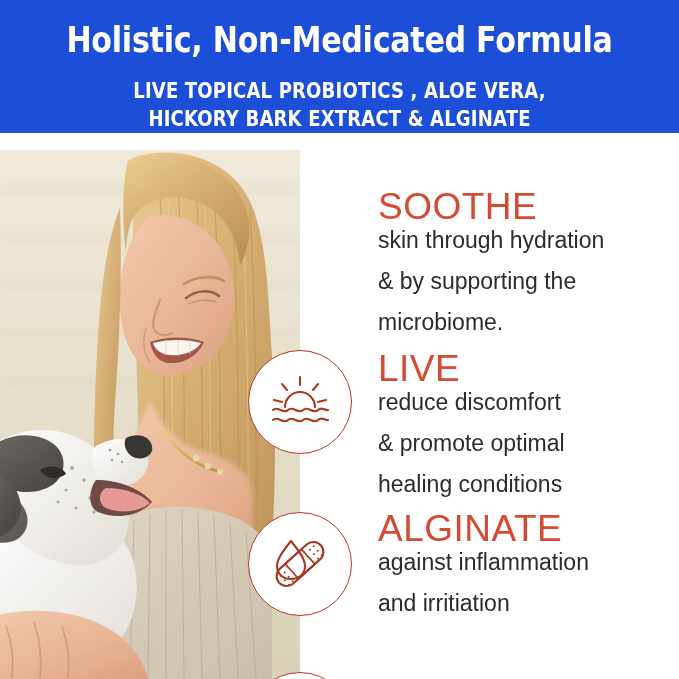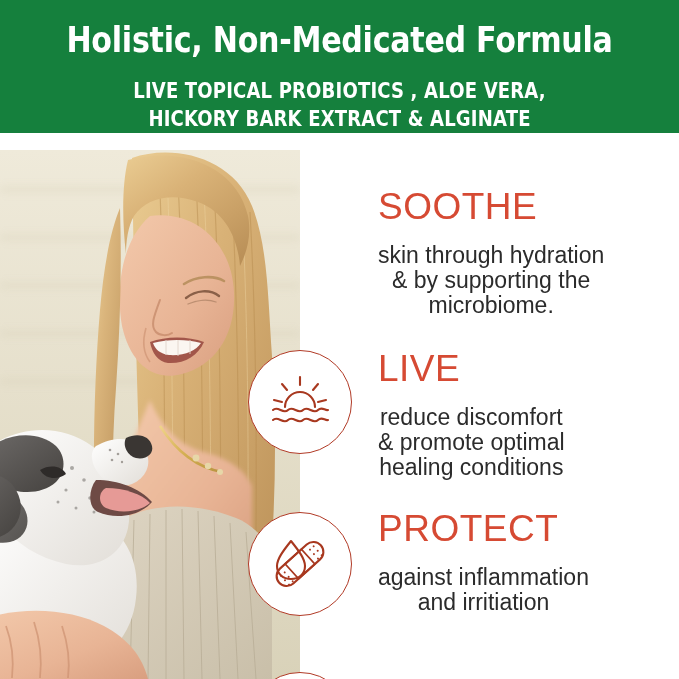--- a/index.html
+++ b/index.html
@@ -8,21 +8,21 @@
     font-family:"Liberation Sans", sans-serif;
     background:#ffffff;
     overflow:hidden;
     position:relative;
   }
 
   
   .header {
     position:absolute; left:0; top:0;
     width:679px; height:133px;
-    background:#15803d;
+    background:#1d4ed8;
     overflow:hidden;
   }
   .header-title {
     position:absolute; left:0; top:20px; width:679px;
     text-align:center;
     color:#ffffff;
     font-family:"DejaVu Sans", sans-serif;
     font-weight:bold;
     font-size:35px;
     letter-spacing:-0.3px;
@@ -52,46 +52,45 @@
     overflow:hidden;
     background:#e8e4d2;
   }
   .photo svg { display:block; width:300px; height:529px; }
 
   
   .content {
     position:absolute; left:300px; top:150px;
     width:379px; height:529px;
     background:#ffffff;
-    text-align:center;
   }
 
   
   .block { position:absolute; left:0; width:379px; }
   .block.b1 { top:38px; }
   .block.b2 { top:200px; }
   .block.b3 { top:360px; }
 
   .block-head {
     position:absolute; left:78px; top:0;
     color:#D64A33;
     font-family:"Liberation Sans", sans-serif;
     font-weight:normal;
     font-size:37px;
     letter-spacing:0.5px;
     line-height:1;
     white-space:nowrap;
   }
   .block-body {
-    position:absolute; left:78px; top:55px;
+    position:absolute; left:78px; top:32px;
     color:#2b2b2b;
     font-family:"Liberation Sans", sans-serif;
     font-weight:normal;
     font-size:23px;
-    line-height:25px;
+    line-height:41px;
     white-space:pre-line;
   }
 
   
   .badge {
     position:absolute;
     width:104px; height:104px;
     border-radius:50%;
     background:#ffffff;
     border:1.6px solid #B13A26;
@@ -356,18 +355,18 @@
     <div class="block-head">LIVE</div>
     <div class="block-body">reduce discomfort
 &amp; promote optimal
 healing conditions</div>
   </div>
 
   <div class="badge i3">
     
   </div>
   <div class="block b3">
-    <div class="block-head">PROTECT</div>
+    <div class="block-head">ALGINATE</div>
     <div class="block-body">against inflammation
 and irritiation</div>
   </div>
 
 </div>
 
 </body></html>

